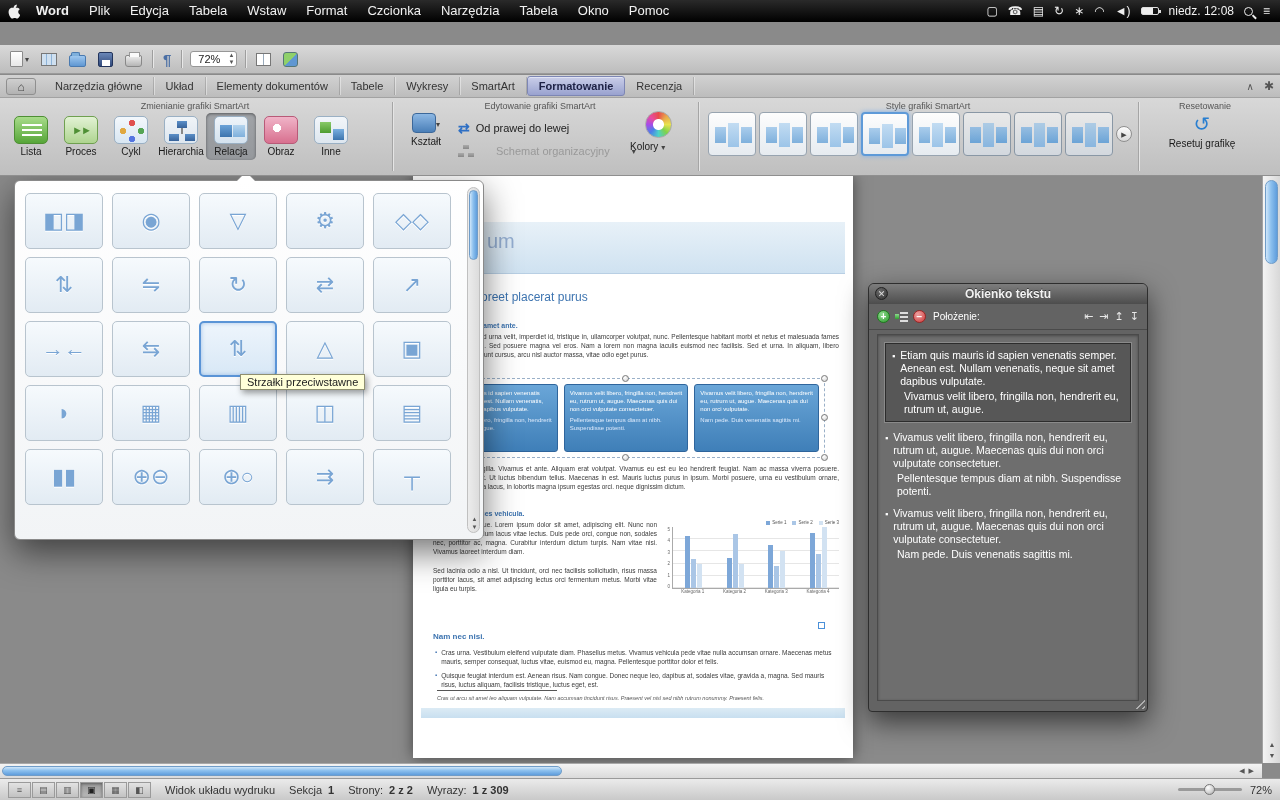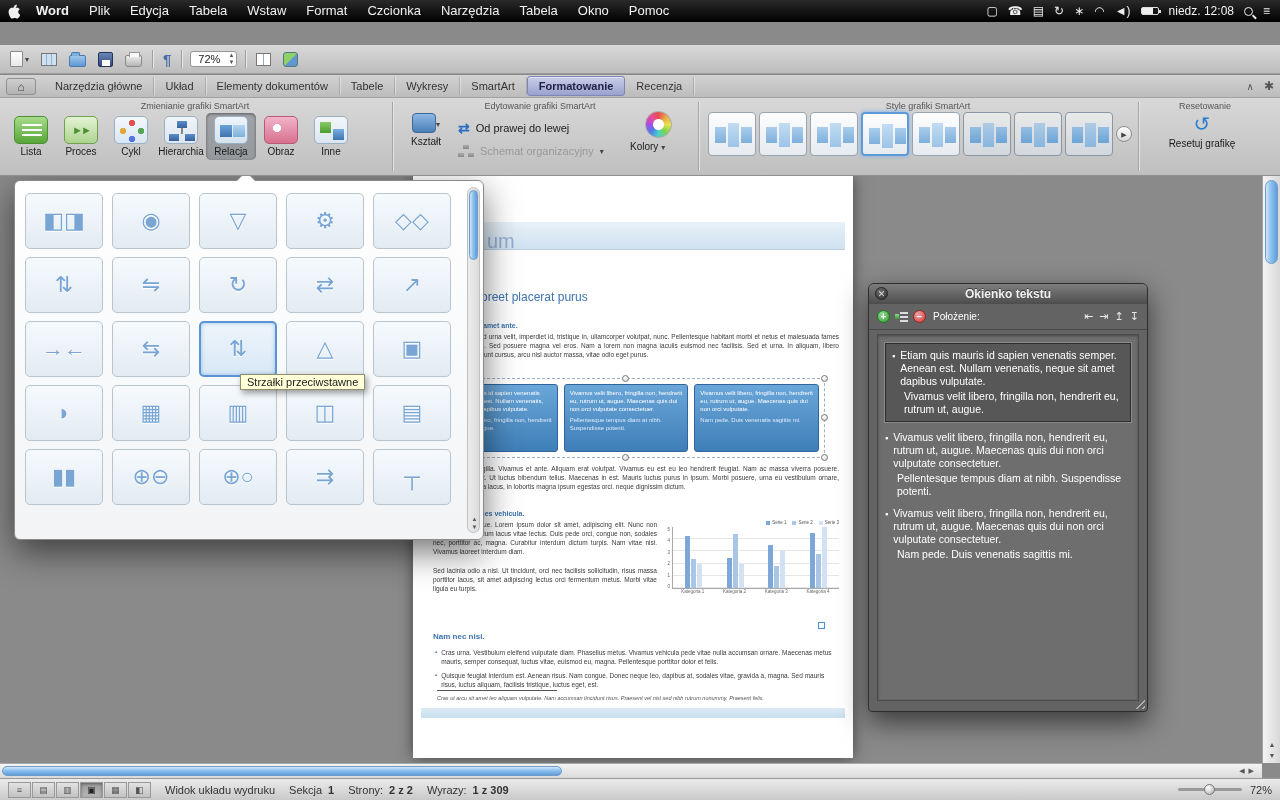--- a/index.html
+++ b/index.html
@@ -104,21 +104,21 @@
     linear-gradient(#f0b4c8,#d8708f); border-color:#b85a78; }
   .change-buttons .cb:nth-child(7) .bicon { background:
     linear-gradient(#88c968,#4e9c30) 5px 5px/11px 11px no-repeat,
     linear-gradient(#7ab0e0,#3c74ae) 18px 12px/11px 11px no-repeat,
     linear-gradient(#f2f6fa,#dde6ef); }
   .shape-btn { position:absolute; left:400px; top:15px; width:52px; text-align:center; }
   .ic-shape { display:inline-block; width:24px; height:20px; border-radius:4px; background:linear-gradient(#8db8e4,#4a7fb8); border:1px solid #3c689a; vertical-align:middle; }
   .rbtn-label { font-size:10px; color:#1a1a1a; margin-top:3px; }
   .rtl-row { position:absolute; left:458px; top:22px; display:flex; align-items:center; gap:6px; font-size:11px; color:#222; }
   .ic-rtl { color:#2e6fc4; font-weight:bold; font-size:14px; }
-  .org-row { position:absolute; left:458px; top:47px; display:flex; align-items:center; gap:6px; font-size:11px; color:#999; }
+  .org-row { position:absolute; left:458px; top:47px; display:flex; align-items:center; gap:22px; font-size:11px; color:#999; }
   .ic-org { width:16px; height:12px; background:
     linear-gradient(#aaa,#888) 5px 0/6px 4px no-repeat,
     linear-gradient(#aaa,#888) 0 8px/6px 4px no-repeat,
     linear-gradient(#aaa,#888) 10px 8px/6px 4px no-repeat; }
   .colors-btn { position:absolute; left:630px; top:13px; width:56px; }
   .wheel { width:27px; height:27px; margin:0 auto; border-radius:50%; border:1px solid #aaa;
     background: radial-gradient(circle, #fff 0 5px, rgba(255,255,255,0) 6px),
     conic-gradient(#e84c4c,#e8a84c,#e8e24c,#7fd24c,#4cd2c8,#4c7fe8,#a84ce8,#e84c9c,#e84c4c); }
   .stiles { position:absolute; left:708px; top:14px; display:flex; gap:3px; }
   .stile { width:48px; height:44px; border:1px solid #98a4b0; border-radius:4px; background:
@@ -128,21 +128,21 @@
     linear-gradient(#fdfdfd,#e6ebf0); }
   .stile:nth-child(n+6) { filter:brightness(.92) saturate(1.25); }
   .stile.sel { border:2px solid #5e9ad8; box-shadow:0 0 5px #7fb0e8; }
   .stile-more { width:16px; height:16px; margin-top:14px; border-radius:50%; background:linear-gradient(#fdfdfd,#d8d8d8); border:1px solid #8f8f8f; font-size:7px; color:#444; text-align:center; line-height:15px; }
   .reset-btn { position:absolute; left:1152px; top:15px; width:100px; text-align:center; }
   .ic-reset { font-size:20px; color:#2a7fd0; line-height:22px; }
 
   
   .docarea { position:absolute; top:176px; bottom:37px; left:0; right:18px; background:#8a8a8a; overflow:hidden; z-index:1; }
   .page { position:absolute; left:413px; top:0; width:440px; height:582px; background:#fff; box-shadow:0 0 14px rgba(0,0,0,.5); }
-  .banner { position:absolute; left:8px; right:8px; top:46px; height:28px; background:linear-gradient(#e8f1f8,#cfe2f1); border-bottom:1px solid #b8cfe4; }
+  .banner { position:absolute; left:8px; right:8px; top:46px; height:52px; background:linear-gradient(#e8f1f8,#cfe2f1); border-bottom:1px solid #b8cfe4; }
   .banner-text { position:absolute; left:66px; top:8px; font-size:20px; color:#93add0; }
   .doc-h1 { position:absolute; left:68px; top:114px; font-size:12px; color:#3d74b0; }
   .doc-intro { position:absolute; left:70px; top:146px; font-size:7px; color:#3d74b0; font-weight:bold; }
   .doc-p1 { position:absolute; left:20px; right:14px; top:156px; font-size:6.5px; line-height:9px; color:#3a3a3a; text-align:justify; }
   .smartart { position:absolute; left:14px; top:202px; width:398px; height:80px; border:1px dashed #9ab0c8; padding:5px; display:flex; gap:6px; }
   .sa-box { flex:1; border-radius:3px; background:linear-gradient(#6aa6d8,#3f7fb8); border:1px solid #2f659c; color:#fff; font-size:6px; line-height:8px; padding:4px 5px; overflow:hidden; }
   .sa-main { margin-bottom:3px; }
   .sa-sub { color:#ddeafc; }
   .handle { position:absolute; width:7px; height:7px; border-radius:50%; background:radial-gradient(circle at 35% 30%, #fff, #d0d0d0); border:1px solid #7a7a7a; }
   .h-tl{left:-4px;top:-4px;} .h-tm{left:50%;top:-4px;margin-left:-4px;} .h-tr{right:-4px;top:-4px;}

